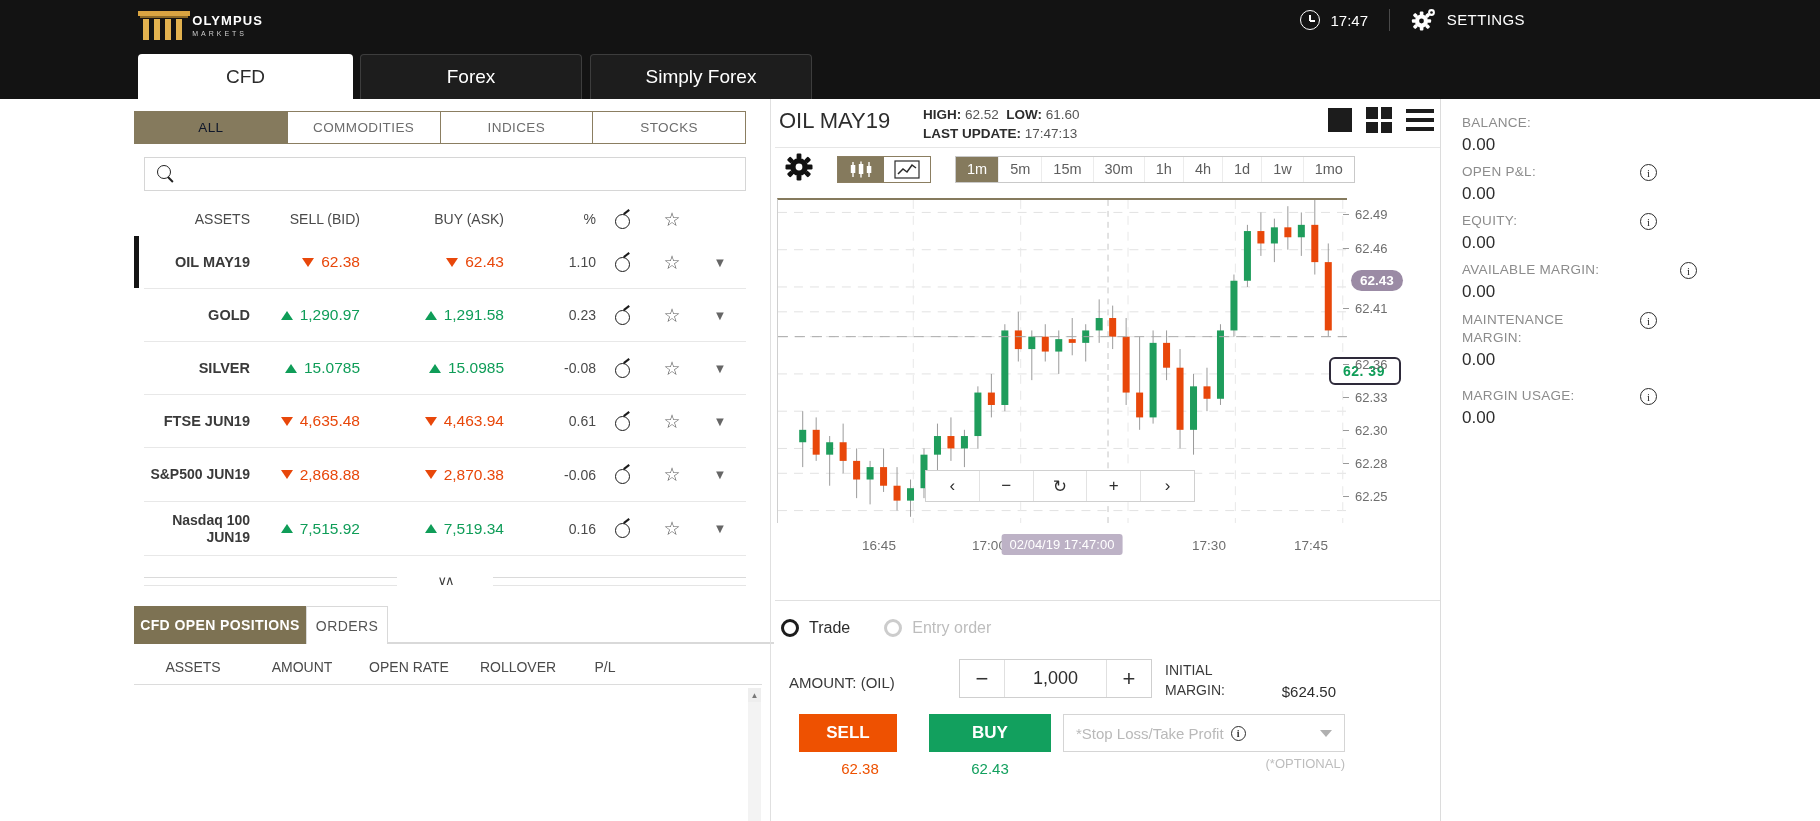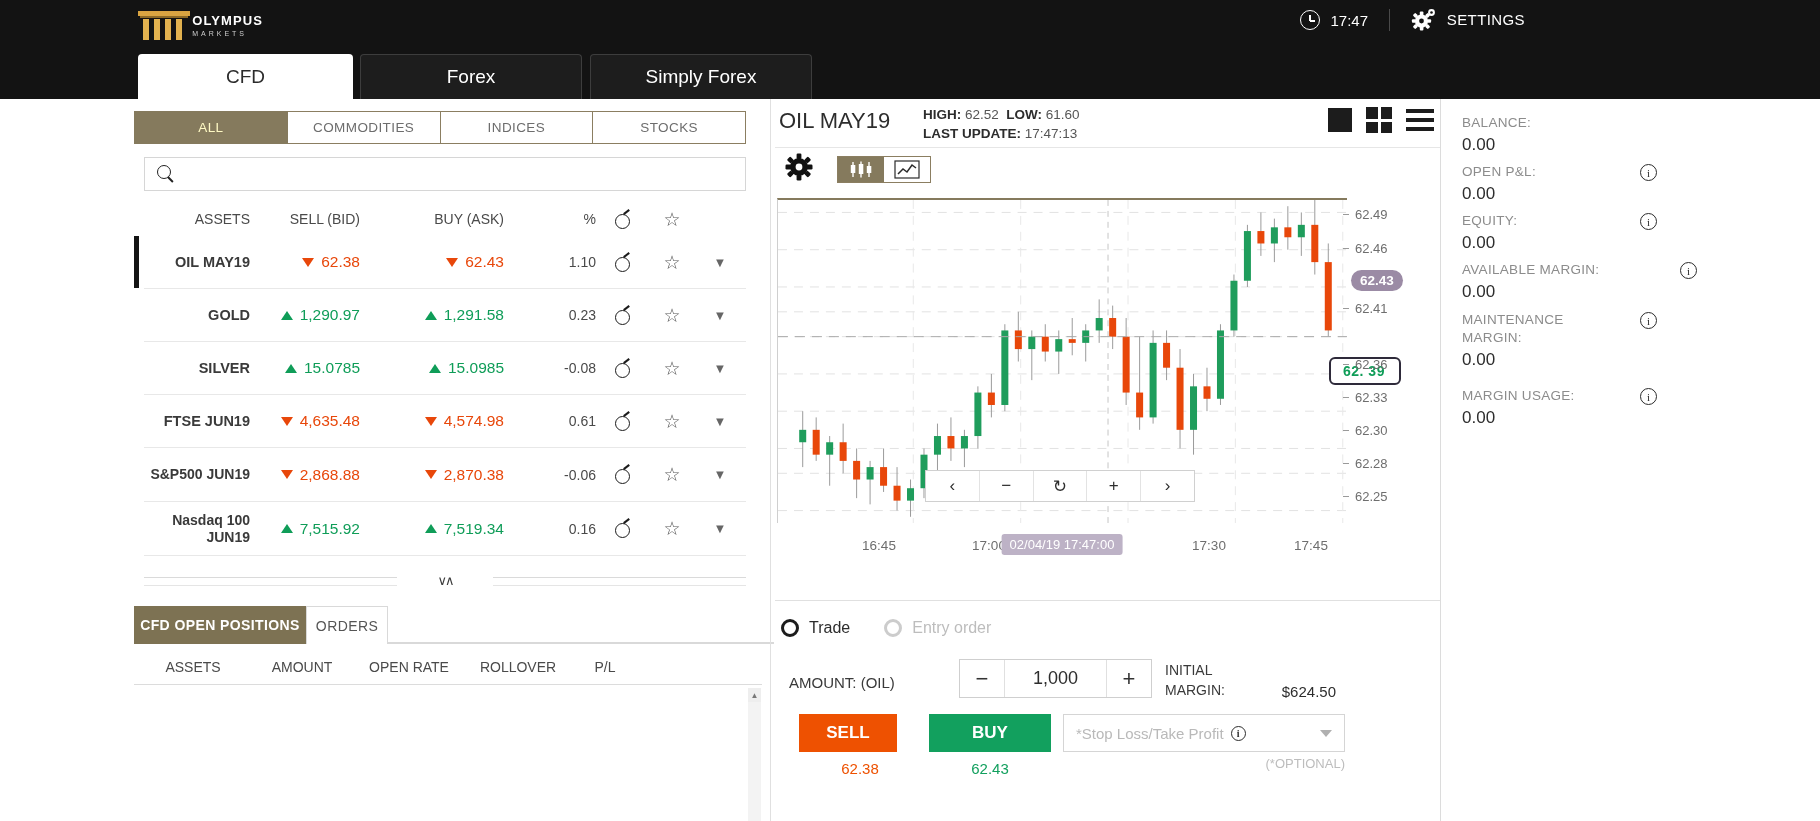--- a/index.html
+++ b/index.html
@@ -59,21 +59,21 @@
 
   
   .leftpanel { position:absolute; left:134px; top:99px; width:640px; height:722px; background:#fff; }
   .cat-tabs { position:absolute; left:0; top:12px; width:612px; height:33px; display:flex; }
   .cat-tab {
     flex:1; display:flex; align-items:center; justify-content:center;
     font-size:13.5px; letter-spacing:0.4px; cursor:pointer;
     border:1px solid #8b7e61; border-left:none; color:#6d6d6d; background:#fff;
   }
   .cat-tab:first-child { border-left:1px solid #8b7e61; }
-  .cat-tab.active { background:#857a5d; color:#fef9c3; border-color:#857a5d; }
+  .cat-tab.active { background:#857a5d; color:#0f172a; border-color:#857a5d; }
 
   .searchbox {
     position:absolute; left:10px; top:58px; width:602px; height:34px;
     border:1px solid #d6d6d6; background:#fff; display:flex; align-items:center; padding:0 12px;
   }
   .searchbox input { border:none; outline:none; flex:1; font-size:15px; color:#555; font-family:inherit; background:transparent; }
   .searchbox input::placeholder { color:#6b6b6b; }
   .s-icon { width:18px; height:18px; position:relative; }
   .s-icon::before { content:""; position:absolute; left:0; top:0; width:12px; height:12px; border:1.8px solid #222; border-radius:50%; }
   .s-icon::after { content:""; position:absolute; left:11px; top:11px; width:7px; height:1.8px; background:#222; transform:rotate(45deg); transform-origin:left center; }
@@ -369,21 +369,21 @@
       </div>
 
       <div class="arow">
         <div class="a-name">FTSE JUN19</div>
         <div class="a-sell">
             <span class="tri down"></span>
             <span class="down-c">4,635.48</span>
           </div>
         <div class="a-buy">
             <span class="tri down"></span>
-            <span class="down-c">4,574.98</span>
+            <span class="down-c">4,463.94</span>
           </div>
         <div class="a-pct">0.61</div>
         <div class="c-alarm">
             <span class="alarm-ic"></span>
           </div>
         <div class="c-star">
             <span class="star-ic">☆</span>
           </div>
         <div class="c-chev">
             <span class="chev-ic">▼</span>
@@ -527,20 +527,31 @@
           </svg>
         </div>
         <div class="tt-btn">
           <svg width="26" height="19" viewBox="0 0 26 19">
             <rect x="1" y="1" width="24" height="17" fill="#fff" stroke="#2a2a2a" stroke-width="1.2"></rect>
             <polyline points="4,14 9,9 13,12 18,5 22,8" fill="none" stroke="#2a2a2a" stroke-width="1.5"></polyline>
           </svg>
         </div>
       </div>
 
+      <div class="tf-group">
+        <div class="tf active">1m</div>
+        <div class="tf">5m</div>
+        <div class="tf">15m</div>
+        <div class="tf">30m</div>
+        <div class="tf">1h</div>
+        <div class="tf">4h</div>
+        <div class="tf">1d</div>
+        <div class="tf">1w</div>
+        <div class="tf">1mo</div>
+      </div>
     </div>
 
     <div class="chart-area">
       <div class="plot">
         <svg class="plot-inner" id="candle-svg" viewBox="0 0 570 325" preserveAspectRatio="none">
             <line x1="0" y1="12.499999999997613" x2="570" y2="12.499999999997613" stroke="#e2e2e2" stroke-width="1" stroke-dasharray="9 7"></line>
             <line x1="0" y1="49.99999999999932" x2="570" y2="49.99999999999932" stroke="#e2e2e2" stroke-width="1" stroke-dasharray="9 7"></line>
             <line x1="0" y1="87.50000000000102" x2="570" y2="87.50000000000102" stroke="#e2e2e2" stroke-width="1" stroke-dasharray="9 7"></line>
             <line x1="0" y1="112.50000000000512" x2="570" y2="112.50000000000512" stroke="#e2e2e2" stroke-width="1" stroke-dasharray="9 7"></line>
             <line x1="0" y1="137.50000000000034" x2="570" y2="137.50000000000034" stroke="#e2e2e2" stroke-width="1" stroke-dasharray="9 7"></line>

